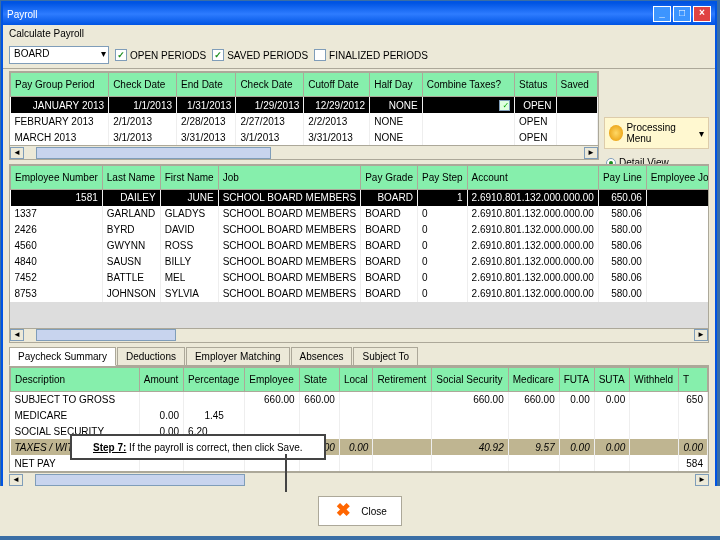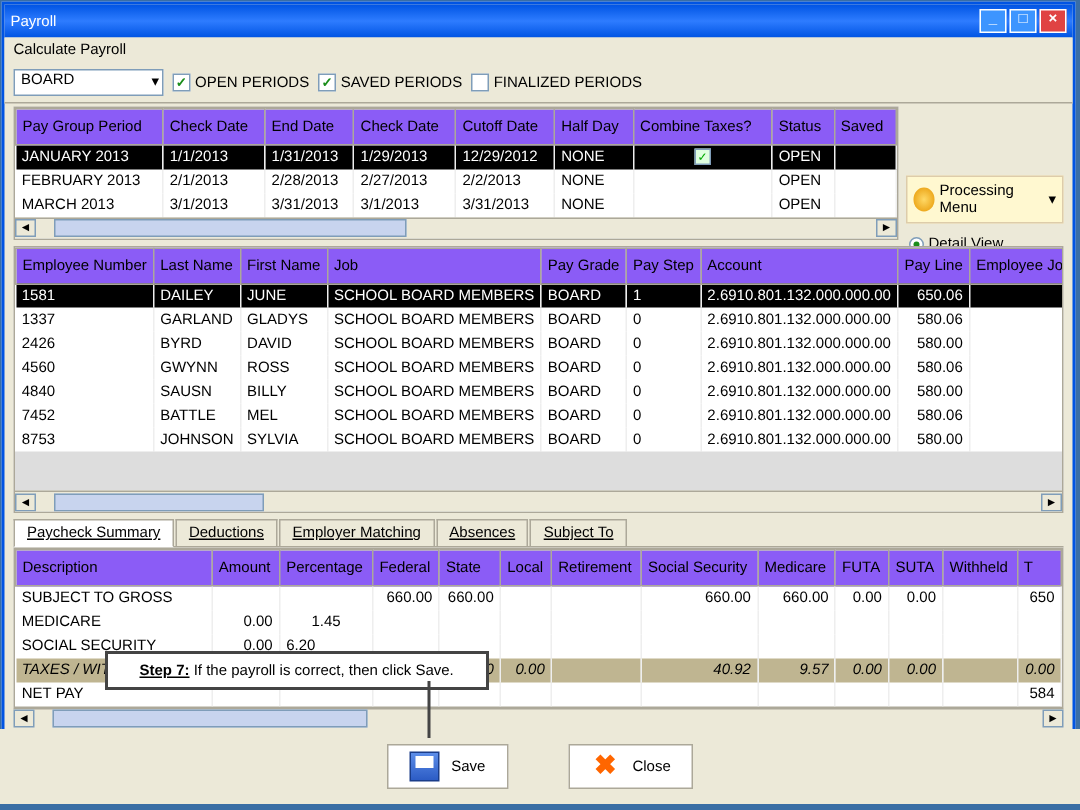--- a/index.html
+++ b/index.html
@@ -10,34 +10,34 @@
   .titlebar .btn { width: 18px; height: 16px; background: #3d95ff; border: 1px solid #fff; color: #fff; text-align: center; line-height: 12px; font-weight: bold; }
   .titlebar .btn.close { background: #e04343; }
   .menubar { background: #ece9d8; padding: 3px 6px; font-size: 10px; color: #000; }
   .toolbar { display: flex; align-items: center; gap: 6px; padding: 4px 6px; background: #ece9d8; border-bottom: 1px solid #aca899; }
   .dropdown { height: 18px; border: 1px solid #7f9db9; background: #fff; padding: 1px 14px 1px 4px; position: relative; min-width: 100px; }
   .dropdown::after { content: "▾"; position: absolute; right: 2px; top: 1px; color: #000; }
   .checkbox { display: flex; align-items: center; gap: 3px; }
   .checkbox .box { width: 12px; height: 12px; border: 1px solid #7f9db9; background: #fff; text-align: center; line-height: 10px; color: #1a8d1a; font-weight: bold; font-size: 9px; }
   .grid-wrap { background: #fff; border: 1px solid #aca899; margin: 2px 6px; overflow: hidden; position: relative; }
   .grid { width: 100%; border-collapse: collapse; }
-  .grid th { background: #8b5cf6; border: 1px solid #aca899; padding: 2px 4px; text-align: left; font-weight: normal; white-space: nowrap; height: 24px; }
+  .grid th { background: #86efac; border: 1px solid #aca899; padding: 2px 4px; text-align: left; font-weight: normal; white-space: nowrap; height: 24px; }
   .grid td { border-right: 1px solid #eee; padding: 2px 4px; white-space: nowrap; height: 16px; }
-  .grid tr.selected td { background: #000; color: #fff; }
+  .grid tr.selected td { background: #000; color: #fff; text-align: right; }
   .scrollbar-h { height: 14px; background: #ece9d8; border-top: 1px solid #aca899; display: flex; align-items: center; }
   .scrollbar-h .thumb { height: 12px; background: #c8d4ee; border: 1px solid #7f9db9; margin-left: 12px; width: 40%; }
   .scrollbar-h .arrow { width: 14px; height: 12px; border: 1px solid #7f9db9; background: #ece9d8; text-align: center; font-size: 8px; }
   .side-options { position: absolute; right: 6px; top: 48px; width: 105px; margin-top: 27px; }
   .side-options .proc { background: #fff8d0; border: 1px solid #dca; padding: 4px; display: flex; align-items: center; gap: 3px; font-size: 9px; }
   .side-options .radios { padding: 6px 2px; }
   .side-options .radio { display: flex; align-items: center; gap: 3px; font-size: 9px; margin: 2px 0; text-decoration: underline; }
   .side-options .radio .dot { width: 10px; height: 10px; border: 1px solid #7f9db9; border-radius: 50%; background: #fff; }
   .side-options .radio .dot.on::after { content: ""; display: block; width: 4px; height: 4px; background: #1a8d1a; border-radius: 50%; margin: 2px; }
   .tabs { display: flex; background: #ece9d8; margin: 2px 6px 0 6px; border-bottom: 1px solid #aca899; }
-  .tab { padding: 3px 8px; border: 1px solid #aca899; border-bottom: none; background: #ece9d8; margin-right: 1px; font-size: 10px; text-decoration: underline; }
+  .tab { padding: 3px 8px; border: 1px solid #aca899; border-bottom: none; background: #ece9d8; margin-right: 1px; font-size: 10px; }
   .tab.active { background: #fff; border-bottom: 1px solid #fff; margin-bottom: -1px; }
   .summary-grid { margin: 0 6px; }
   .summary-grid tr.hl td { background: #bfb591; font-style: italic; }
   .callout { position: absolute; background: #fff; border: 2px solid #444; padding: 5px 21px; font-size: 11px; left: 70px; top: 434px; }
   .callout b u { font-weight: bold; }
   .callout-line { position: absolute; left: 285px; top: 454px; width: 2px; height: 38px; background: #444; }
   .bottom-buttons { display: flex; justify-content: center; gap: 40px; padding: 10px 0; background: #ece9d8; position: absolute; bottom: 4px; left: 0; right: 0; }
   .bottom-btn { display: flex; align-items: center; gap: 8px; padding: 4px 14px; border: 1px solid #aca899; background: #fff; }
   .icon-save { width: 20px; height: 20px; background: linear-gradient(#5c8de8,#2c5cc5); border: 1px solid #1a3d8a; }
   .icon-save::after { content: ""; display: block; width: 12px; height: 8px; background: #fff; margin: 2px auto; }
@@ -270,21 +270,21 @@
     <div class="tab">Subject To</div>
   </div>
 
   <div class="grid-wrap summary-grid">
     <table class="grid">
       <tbody>
           <tr>
         <th>Description</th>
         <th>Amount</th>
         <th>Percentage</th>
-        <th>Federal</th>
+        <th>Employee</th>
         <th>State</th>
         <th>Local</th>
         <th>Retirement</th>
         <th>Social Security</th>
         <th>Medicare</th>
         <th>FUTA</th>
         <th>SUTA</th>
         <th>Withheld</th>
         <th>T</th>
       </tr>
@@ -369,24 +369,20 @@
     </table>
   </div>
   <div class="scrollbar-h bottom-scrollbar">
     <div class="arrow">◄</div>
       <div class="thumb" style="width:30%"></div>
       <div class="arrow" style="margin-left:auto">►</div>
   </div>
 
   <div class="bottom-buttons">
     <div class="bottom-btn">
-      <span class="icon-save"></span>
-      <span>Save</span>
-    </div>
-    <div class="bottom-btn">
       <span class="icon-close">✖</span>
       <span>Close</span>
     </div>
   </div>
 </div>
 
 <div class="callout">
   <b><u>Step 7:</u></b><span> If the payroll is correct, then click Save.</span>
 </div>
 <div class="callout-line"></div>

